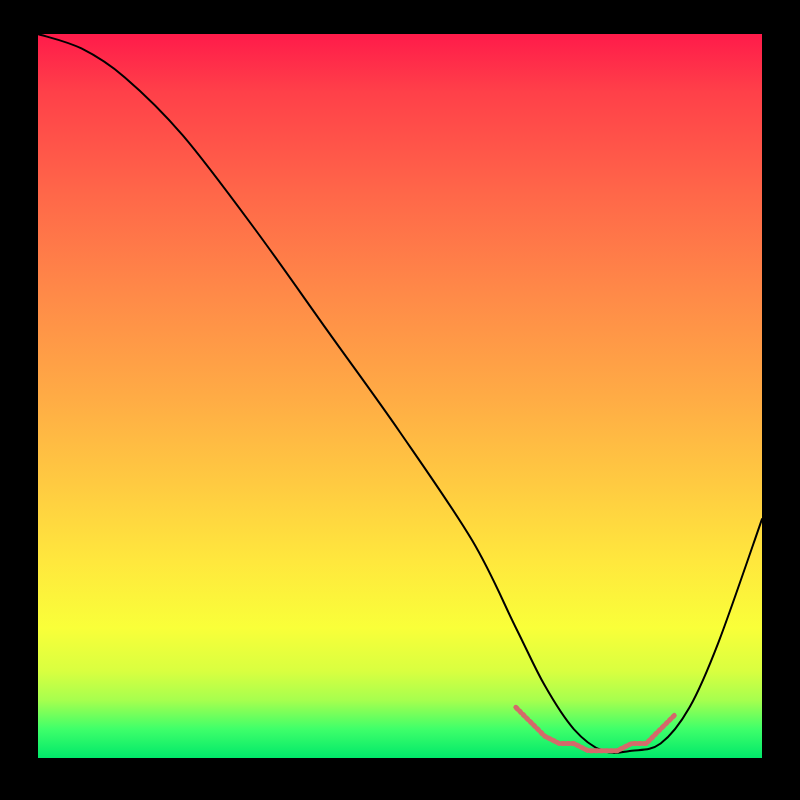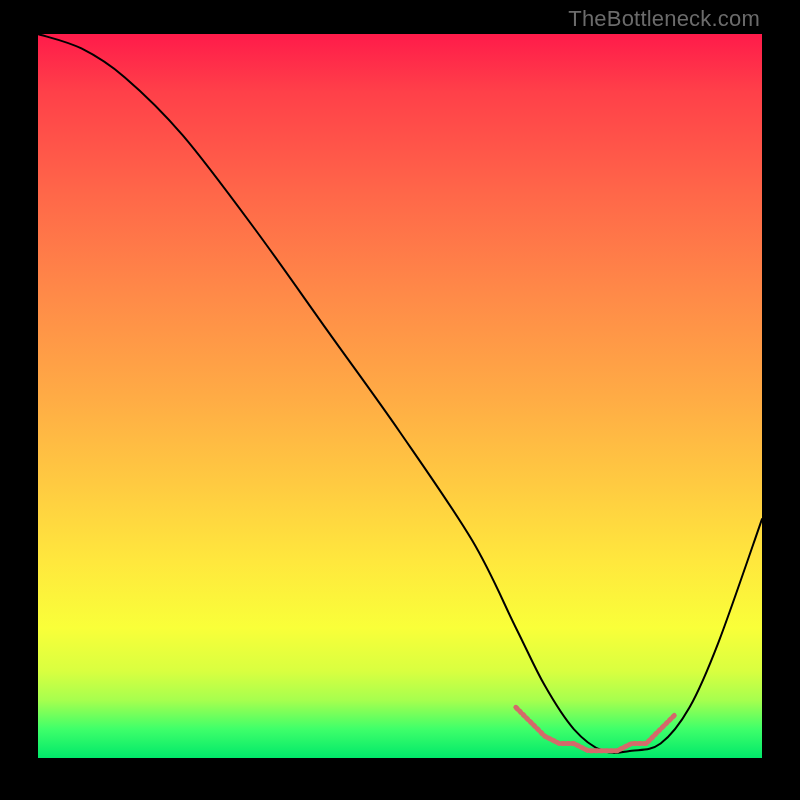--- a/index.html
+++ b/index.html
@@ -58,21 +58,20 @@
     font-size: 22px;
     font-weight: 400;
     letter-spacing: 0.2px;
   }
 </style>
 </head>
 <body>
 
 <div class="frame">
 
-  <div class="watermark">TheBottleneck.com</div>
 
   <div class="plot">
     <svg viewBox="0 0 100 100" preserveAspectRatio="none">
       <g>
           <path d="M 0.00 0.00 C 1.00 0.33, 4.00 1.00, 6.00 2.00 C 8.00 3.00, 9.67 4.00, 12.00 6.00 C 14.33 8.00, 17.00 10.50, 20.00 14.00 C 23.00 17.50, 26.67 22.50, 30.00 27.00 C 33.33 31.50, 36.67 36.33, 40.00 41.00 C 43.33 45.67, 46.67 50.17, 50.00 55.00 C 53.33 59.83, 57.33 65.50, 60.00 70.00 C 62.67 74.50, 64.33 78.67, 66.00 82.00 C 67.67 85.33, 68.67 87.67, 70.00 90.00 C 71.33 92.33, 72.67 94.50, 74.00 96.00 C 75.33 97.50, 76.67 98.50, 78.00 99.00 C 79.33 99.50, 80.67 99.17, 82.00 99.00 C 83.33 98.83, 84.67 99.00, 86.00 98.00 C 87.33 97.00, 88.67 95.33, 90.00 93.00 C 91.33 90.67, 92.33 88.33, 94.00 84.00 C 95.67 79.67, 99.00 69.83, 100.00 67.00" fill="none" stroke="#000000" stroke-width="2" stroke-linecap="round" stroke-linejoin="round" vector-effect="non-scaling-stroke"></path>
           <path d="M 66.00 93.00 L 68.00 95.00 L 70.00 97.00 L 72.00 98.00 L 74.00 98.00 L 76.00 99.00 L 78.00 99.00 L 80.00 99.00 L 82.00 98.00 L 84.00 98.00 L 86.00 96.00 L 88.00 94.00" fill="none" stroke="#d46a6a" stroke-width="5" stroke-linecap="round" stroke-linejoin="round" vector-effect="non-scaling-stroke" stroke-dasharray="2.2 2.8"></path>
         </g>
     </svg>
   </div>
 

